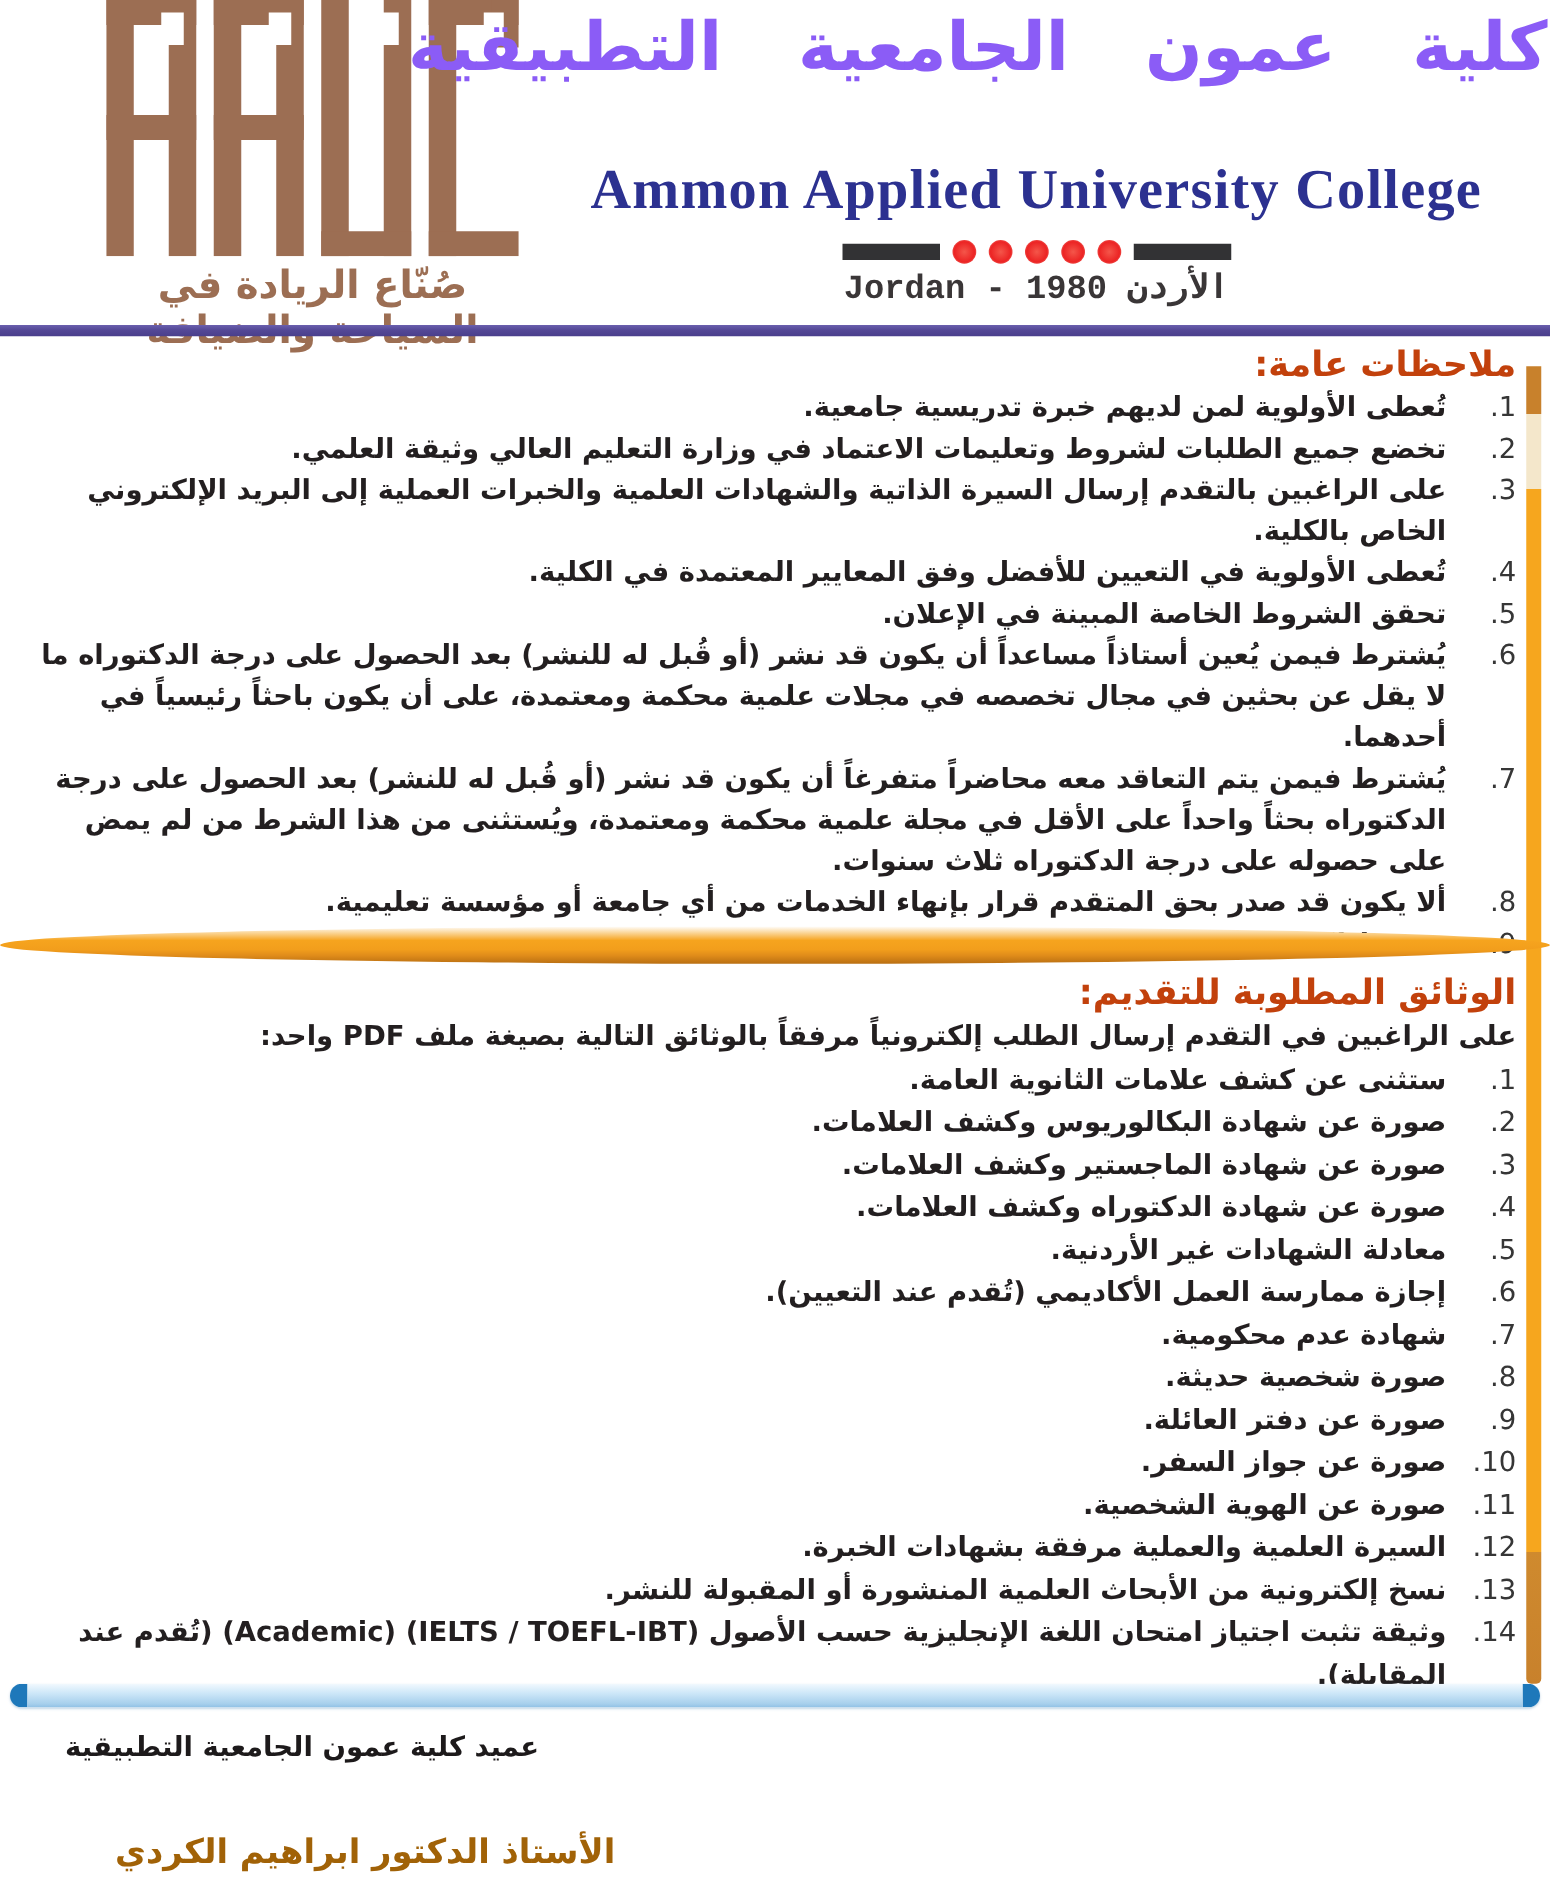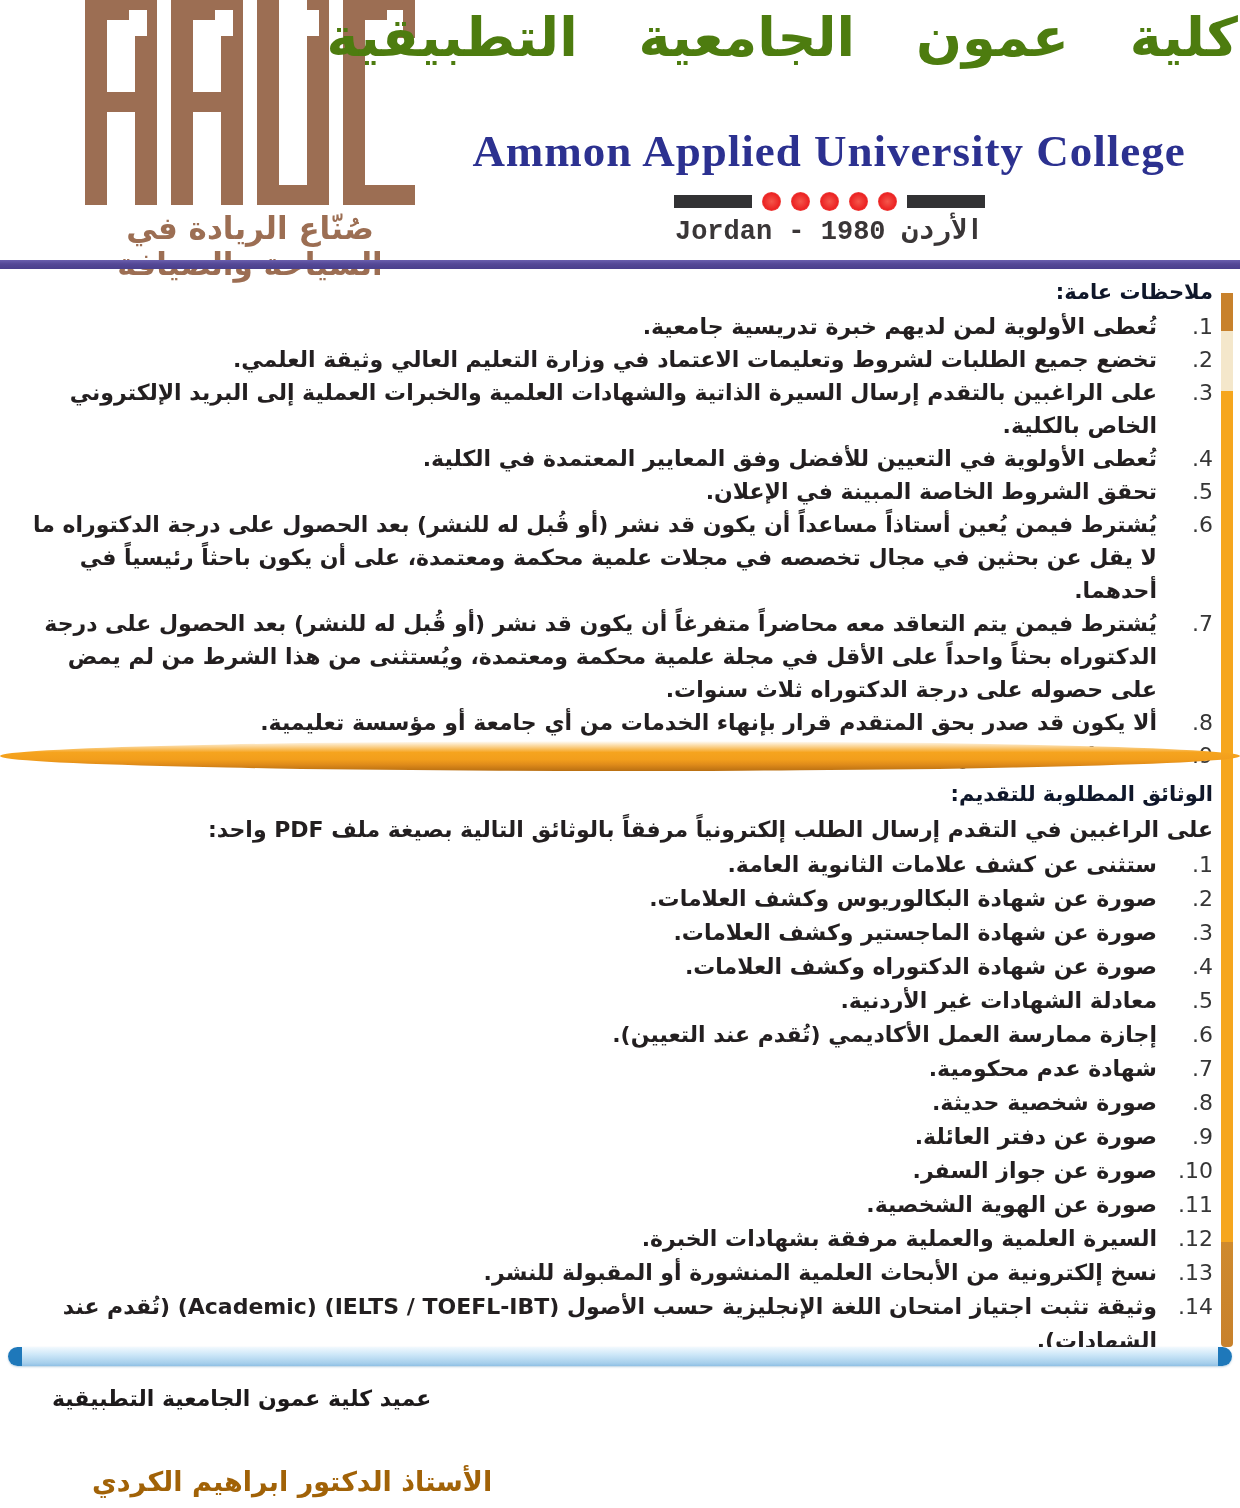--- a/index.html
+++ b/index.html
@@ -8,21 +8,21 @@
     background:#ffffff;color:#231f20;
     font-family:"DejaVu Sans", sans-serif;
   }
   
   .logo{position:absolute;left:85px;top:0;width:330px;}
   .logo svg{display:block;width:330px;height:205px;}
   .logo-tagline{margin-top:5px;text-align:center;direction:rtl;
     font-weight:bold;font-size:31px;color:#9c6e53;}
   .title-block{position:absolute;left:420px;top:6px;width:818px;text-align:center;}
   .title-ar{direction:rtl;font-weight:bold;font-size:54px;line-height:64px;
-    color:#4d7c0f;word-spacing:42px;white-space:nowrap;}
+    color:#8b5cf6;word-spacing:42px;white-space:nowrap;}
   .title-en{margin-top:56px;font-family:"Liberation Serif", serif;font-weight:bold;
     font-size:45px;line-height:50px;color:#2c3190;letter-spacing:1px;white-space:nowrap;}
   .decor{margin-top:16px;display:flex;align-items:center;justify-content:center;gap:10px;}
   .decor .dbar{width:78px;height:13px;background:#323234;}
   .decor .dot{width:19px;height:19px;border-radius:50%;
     background:radial-gradient(circle,#f4564a 0%,#ec2424 60%,#f49b8e 100%);}
   .origin{margin-top:3px;direction:ltr;font-family:Liberation Mono, monospace;
     font-weight:bold;font-size:27px;color:#3a3637;}
   .purple-bar{position:absolute;top:260px;left:0;width:1240px;height:9px;
     background:linear-gradient(180deg,#6a5fae 0%,#544896 45%,#4a3f8c 100%);}
@@ -31,21 +31,21 @@
     border-radius:0 0 4px 4px;
     background:linear-gradient(180deg,
       #c8812c 0%, #c8812c 3.6%,
       #f4e7cb 3.6%, #f4e7cb 9.3%,
       #f6a61e 9.3%, #f6a61e 90%,
       #cf8a2e 90%, #c8812c 100%);}
   
   .section{position:absolute;direction:rtl;text-align:right;}
   .notes{top:274px;left:30px;right:27px;}
   .docs{top:776px;left:30px;right:27px;}
-  .section-heading{font-size:21px;line-height:36px;font-weight:bold;color:#0f172a;}
+  .section-heading{font-size:28px;line-height:36px;font-weight:bold;color:#c2410c;}
   .intro{font-size:22px;line-height:36px;font-weight:bold;}
   .li{display:flex;gap:12px;font-size:22px;font-weight:bold;}
   .notes .li{line-height:33px;}
   .docs  .li{line-height:34px;}
   .li .num{flex:0 0 44px;text-align:right;font-weight:normal;color:#363636;font-size:22px;}
   .li .txt{flex:1;text-align:right;}
   
   .orange-divider{position:absolute;top:741px;left:0;width:1240px;height:30px;
     border-radius:50% / 50%;
     background:linear-gradient(180deg,#ffffff 0%,#fbd9a0 16%,#f6a41e 38%,
@@ -208,20 +208,20 @@
   <div class="li">
       <span class="num">12.</span>
       <span class="txt">السيرة العلمية والعملية مرفقة بشهادات الخبرة.</span>
     </div>
   <div class="li">
       <span class="num">13.</span>
       <span class="txt">نسخ إلكترونية من الأبحاث العلمية المنشورة أو المقبولة للنشر.</span>
     </div>
   <div class="li">
       <span class="num">14.</span>
-      <span class="txt">وثيقة تثبت اجتياز امتحان اللغة الإنجليزية حسب الأصول (IELTS / TOEFL-IBT) (Academic) (تُقدم عند الشهادات).</span>
+      <span class="txt">وثيقة تثبت اجتياز امتحان اللغة الإنجليزية حسب الأصول (IELTS / TOEFL-IBT) (Academic) (تُقدم عند المقابلة).</span>
     </div>
 </div>
 
 <div class="blue-pill"></div>
 
 <div class="dean-title">عميد كلية عمون الجامعية التطبيقية</div>
 <div class="dean-name">الأستاذ الدكتور ابراهيم الكردي</div>
 
 </body></html>

